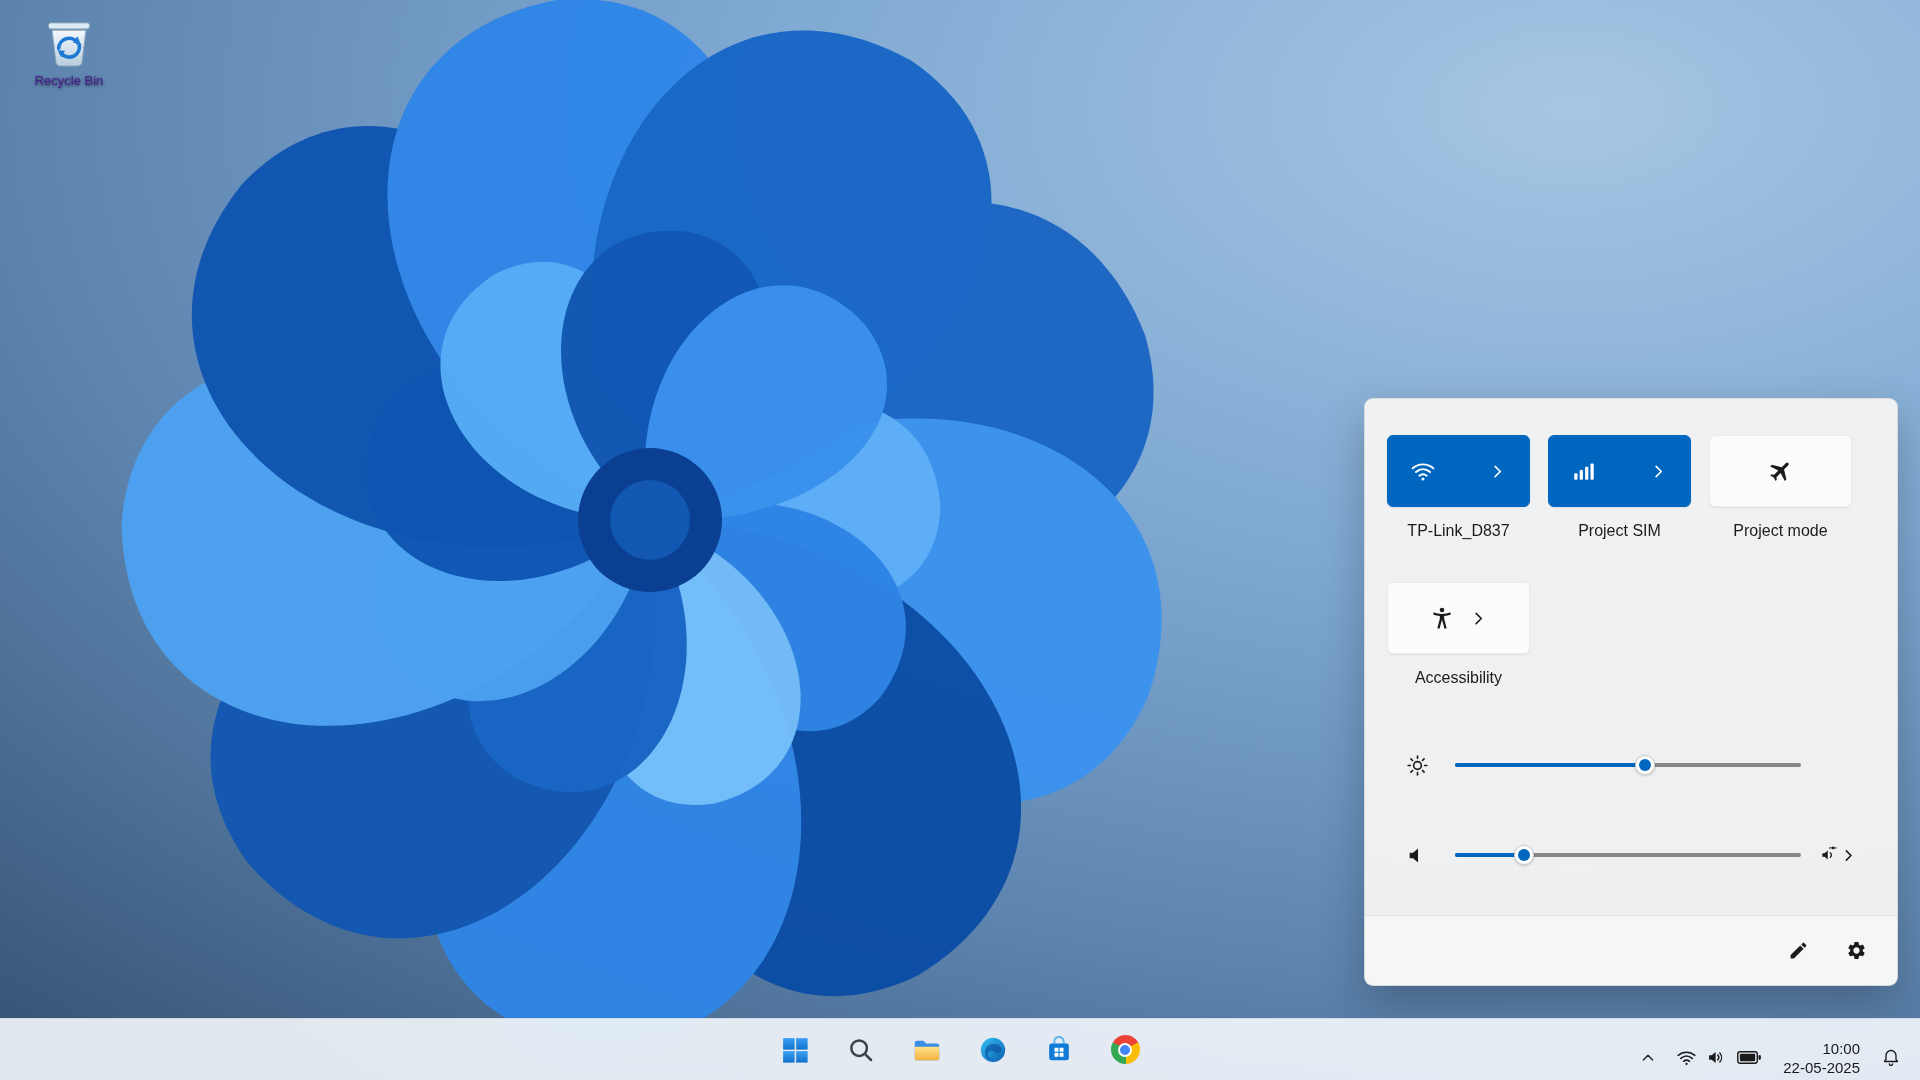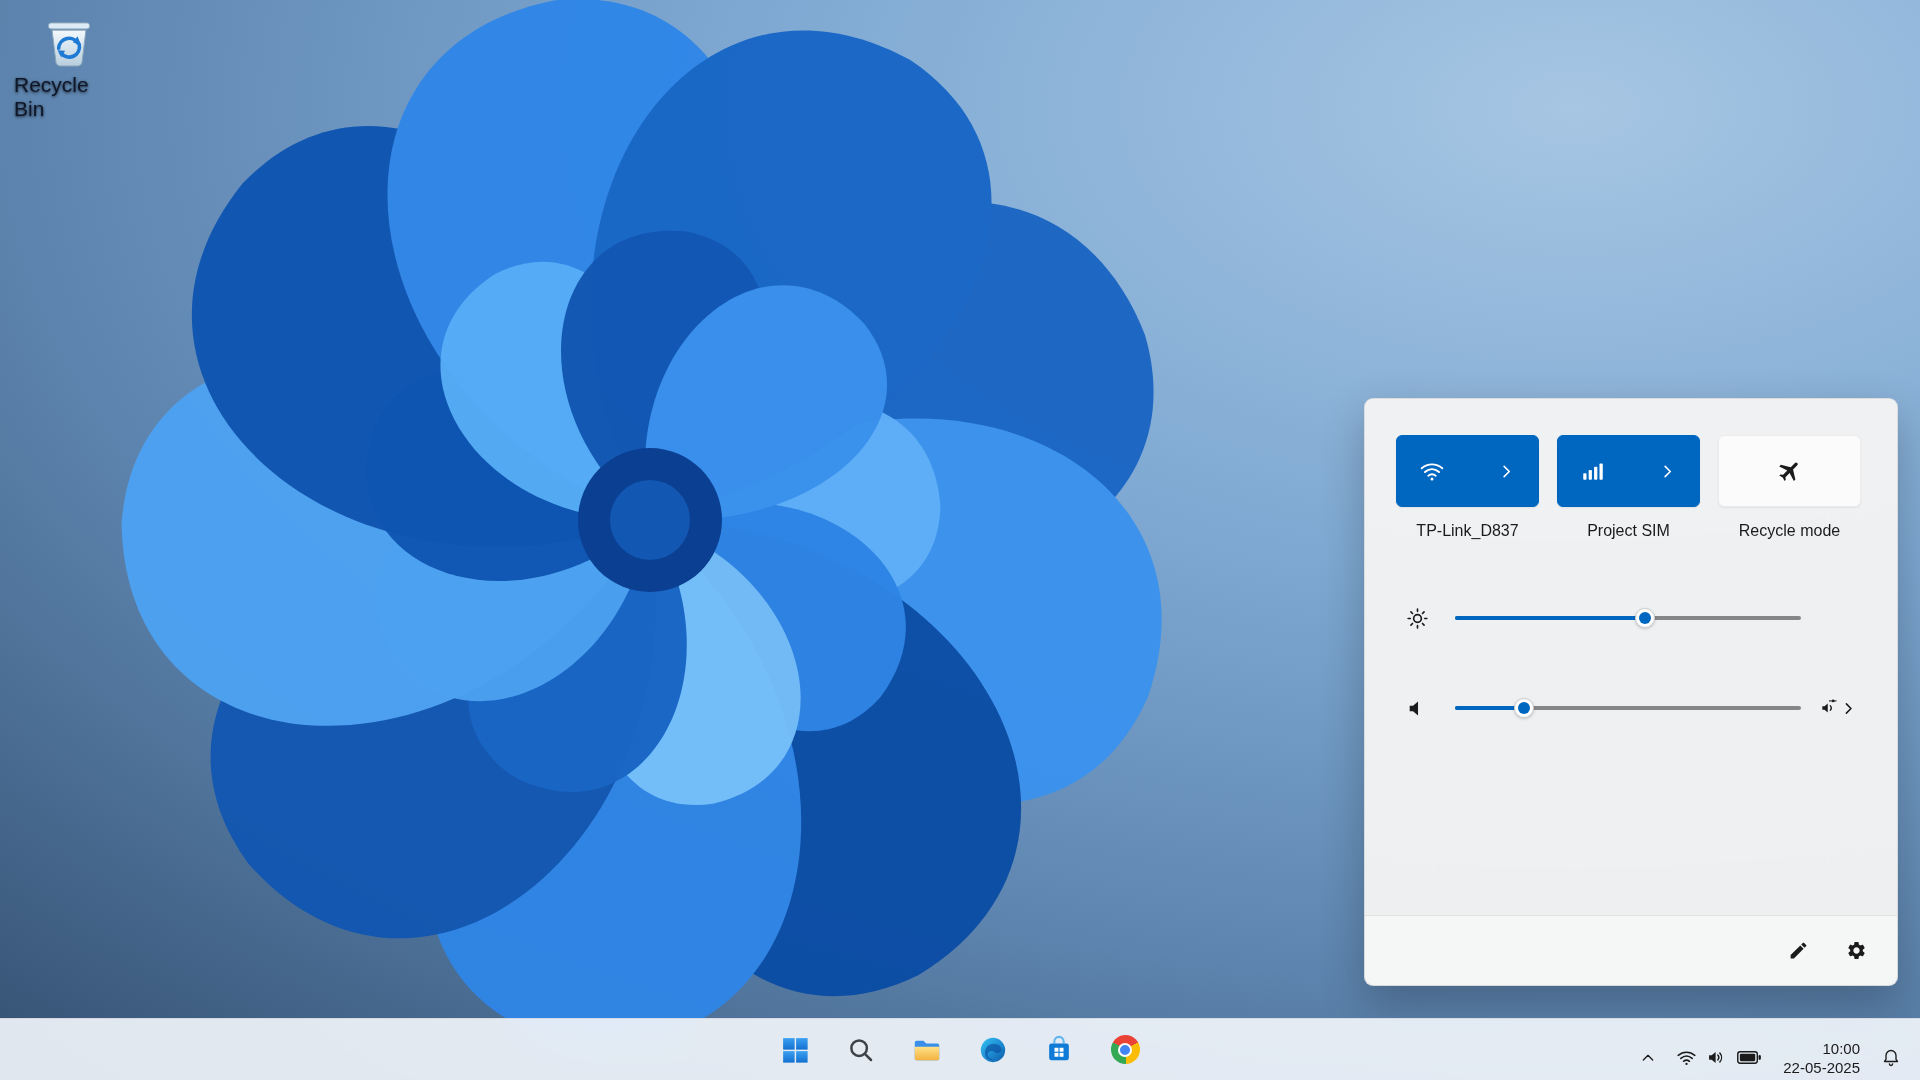--- a/index.html
+++ b/index.html
@@ -6,29 +6,29 @@
   html, body { width: 1920px; height: 1080px; overflow: hidden; }
   body { font-family: "Liberation Sans", "DejaVu Sans", sans-serif; color: #1b1b1b; }
 
   .desktop { position: relative; width: 1920px; height: 1080px; background: #6f9cc8; }
   .wallpaper { position: absolute; inset: 0; width: 100%; height: 100%; display: block; }
 
   
   .desktop-icon { position: absolute; left: 14px; top: 12px; width: 110px;
     display: flex; flex-direction: column; align-items: center; gap: 3px; cursor: default; }
   .desktop-icon .di-img { width: 58px; height: 58px; }
-  .desktop-icon .di-label { color: #0f172a; font-size: 21px; text-shadow: 0 1px 3px rgba(0,0,0,.75); }
+  .desktop-icon .di-label { color: #4c1d95; font-size: 13px; text-shadow: 0 1px 3px rgba(0,0,0,.75); }
 
   
   .quick-settings { position: absolute; right: 22px; bottom: 94px; width: 534px; height: 588px;
     background: rgba(243,243,243,.97); backdrop-filter: blur(30px);
     border: 1px solid rgba(0,0,0,.09); border-radius: 9px;
     box-shadow: 0 18px 45px rgba(0,0,0,.24); display: flex; flex-direction: column; }
 
-  .tiles { padding: 36px 31px 0; display: grid; grid-template-columns: repeat(3, 143px);
+  .tiles { padding: 36px 22px 0; display: grid; grid-template-columns: repeat(3, 143px);
     column-gap: 18px; row-gap: 42px; }
   .tile-cell { display: flex; flex-direction: column; align-items: center; }
   .tile { width: 143px; height: 72px; border-radius: 6px; border: 1px solid #ececec;
     background: #fbfbfb; box-shadow: 0 1px 2px rgba(0,0,0,.07); color: #1b1b1b;
     display: flex; align-items: center; justify-content: center; gap: 14px; cursor: pointer; }
   .tile.active { background: #0067c0; border-color: #0067c0; color: #fff; }
   .tile.spread { justify-content: space-between; padding: 0 22px; }
   .t-icon svg { width: 26px; height: 26px; display: block; }
   .t-chevron svg { width: 19px; height: 19px; display: block; }
   .tile-label { margin-top: 14px; font-size: 16px; line-height: 19px; color: #1b1b1b; }
@@ -189,23 +189,39 @@
       </div>
 
       <div class="tile-cell">
         <button class="tile">
           <span class="t-icon">
             <svg viewBox="0 0 24 24" fill="currentColor">
               <path transform="rotate(45 12 12)" d="M21 16v-2l-8-5V3.5A1.5 1.5 0 0 0 11.5 2 1.5 1.5 0 0 0 10 3.5V9l-8 5v2l8-2.5V19l-2 1.5V22l3.5-1 3.5 1v-1.5L13 19v-5.5l8 2.5z"></path>
             </svg>
           </span>
         </button>
-        <div class="tile-label">Recycle mode</div>
-      </div>
-
+        <div class="tile-label">Project mode</div>
+      </div>
+
+      <div class="tile-cell">
+        <button class="tile">
+          <span class="t-icon">
+            <svg viewBox="0 0 24 24" fill="currentColor">
+              <circle cx="12" cy="4.6" r="2.1"></circle>
+              <path d="M12 8.2c-2.8 0-5.4-.5-7.6-1.4l-.6 1.9c1.9.8 4 1.3 6.2 1.5v2.4l-2.3 8.8 2 .6 2.1-7.7h.4l2.1 7.7 2-.6-2.3-8.8v-2.4c2.2-.2 4.3-.7 6.2-1.5l-.6-1.9c-2.2.9-4.8 1.4-7.6 1.4z"></path>
+            </svg>
+          </span>
+          <span class="t-chevron">
+            <svg viewBox="0 0 24 24" fill="none" stroke="currentColor" stroke-width="2" stroke-linecap="round" stroke-linejoin="round">
+                <path d="M9 5.5 L15.5 12 L9 18.5"></path>
+              </svg>
+          </span>
+        </button>
+        <div class="tile-label">Accessibility</div>
+      </div>
 
     </div>
 
     <div class="sliders">
       <div class="slider-row">
         <span class="s-icon">
           <svg viewBox="0 0 24 24" fill="none" stroke="currentColor" stroke-width="1.6" stroke-linecap="round">
             <circle cx="12" cy="12" r="3.7"></circle>
             <path d="M12 3v2.1 M12 18.9V21 M3 12h2.1 M18.9 12H21 M5.7 5.7l1.5 1.5 M16.8 16.8l1.5 1.5 M18.3 5.7l-1.5 1.5 M7.2 16.8l-1.5 1.5"></path>
           </svg>

